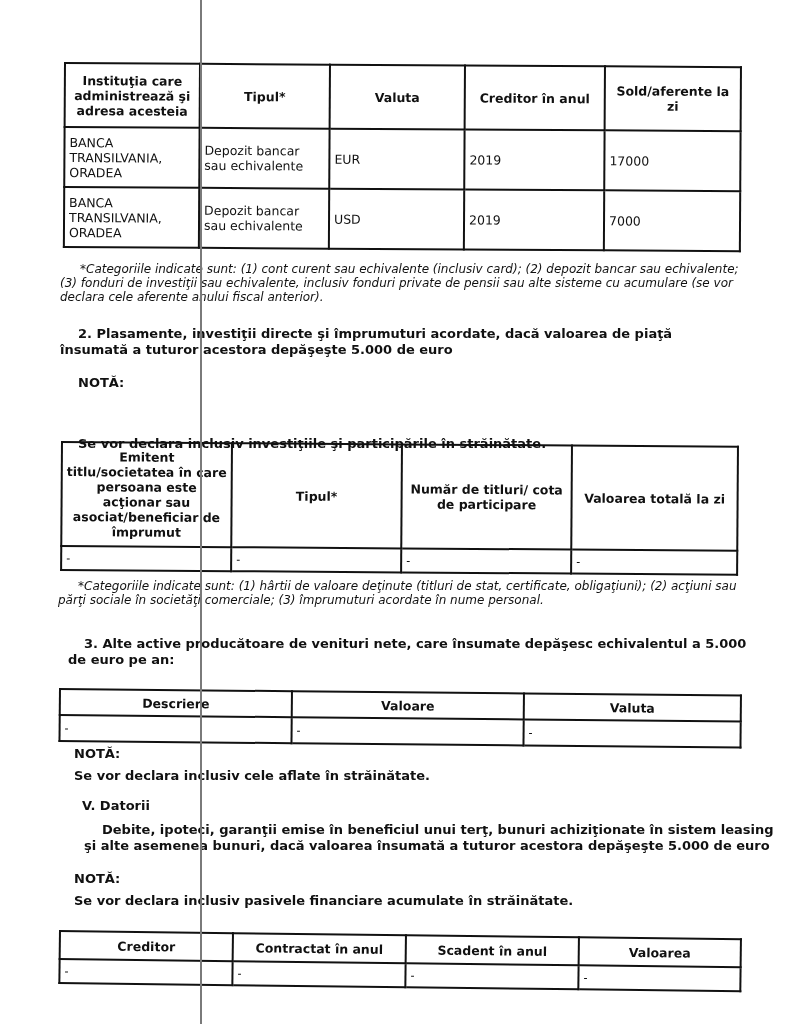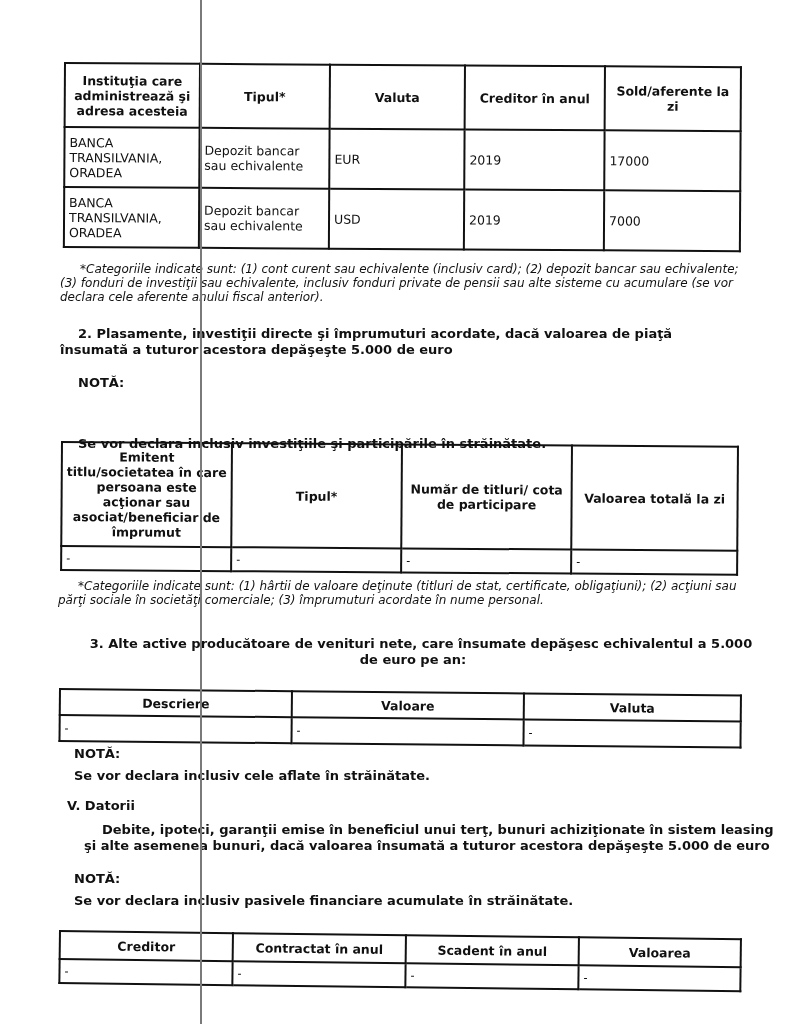--- a/index.html
+++ b/index.html
@@ -76,41 +76,41 @@
     <td>-</td>
     <td>-</td>
     <td>-</td>
     <td>-</td>
   </tr>
 </tbody>
   </table>
 
 <div class="txt ital" style="left:58px; top:579px; width:690px; text-indent:20px;">*Categoriile indicate sunt: (1) hârtii de valoare deţinute (titluri de stat, certificate, obligaţiuni); (2) acţiuni sau părţi sociale în societăţi comerciale; (3) împrumuturi acordate în nume personal.</div>
 
-<div class="txt bold" style="left:68px; top:636px; width:690px; text-indent:16px;text-align:center;">3. Alte active producătoare de venituri nete, care însumate depăşesc echivalentul a 5.000 de euro pe an:</div>
+<div class="txt bold" style="left:68px; top:636px; width:690px; text-indent:16px;">3. Alte active producătoare de venituri nete, care însumate depăşesc echivalentul a 5.000 de euro pe an:</div>
 
 <table class="t3">
   <tbody>
       <tr>
     <th style="width:222px">Descriere</th>
     <th style="width:222px">Valoare</th>
     <th>Valuta</th>
   </tr>
   <tr>
     <td>-</td>
     <td>-</td>
     <td>-</td>
   </tr>
 </tbody>
   </table>
 
 <div class="txt note" style="left:74px; top:744px;">NOTĂ:</div>
 <div class="txt note" style="left:74px; top:766px;">Se vor declara inclusiv cele aflate în străinătate.</div>
 
-<div class="txt bold" style="left:67px; top:798px;">V. Datorii</div>
+<div class="txt bold" style="left:82px; top:798px;">V. Datorii</div>
 <div class="txt bold" style="left:48px; top:822px; width:690px; text-indent:18px;margin-left:36px;">Debite, ipoteci, garanţii emise în beneficiul unui terţ, bunuri achiziţionate în sistem leasing şi alte asemenea bunuri, dacă valoarea însumată a tuturor acestora depăşeşte 5.000 de euro</div>
 <div class="txt note" style="left:74px; top:869px;">NOTĂ:</div>
 <div class="txt note" style="left:74px; top:891px;">Se vor declara inclusiv pasivele financiare acumulate în străinătate.</div>
 
 <table class="t4">
   <tbody>
       <tr>
     <th style="width:163px">Creditor</th>
     <th style="width:163px">Contractat în anul</th>
     <th style="width:163px">Scadent în anul</th>

